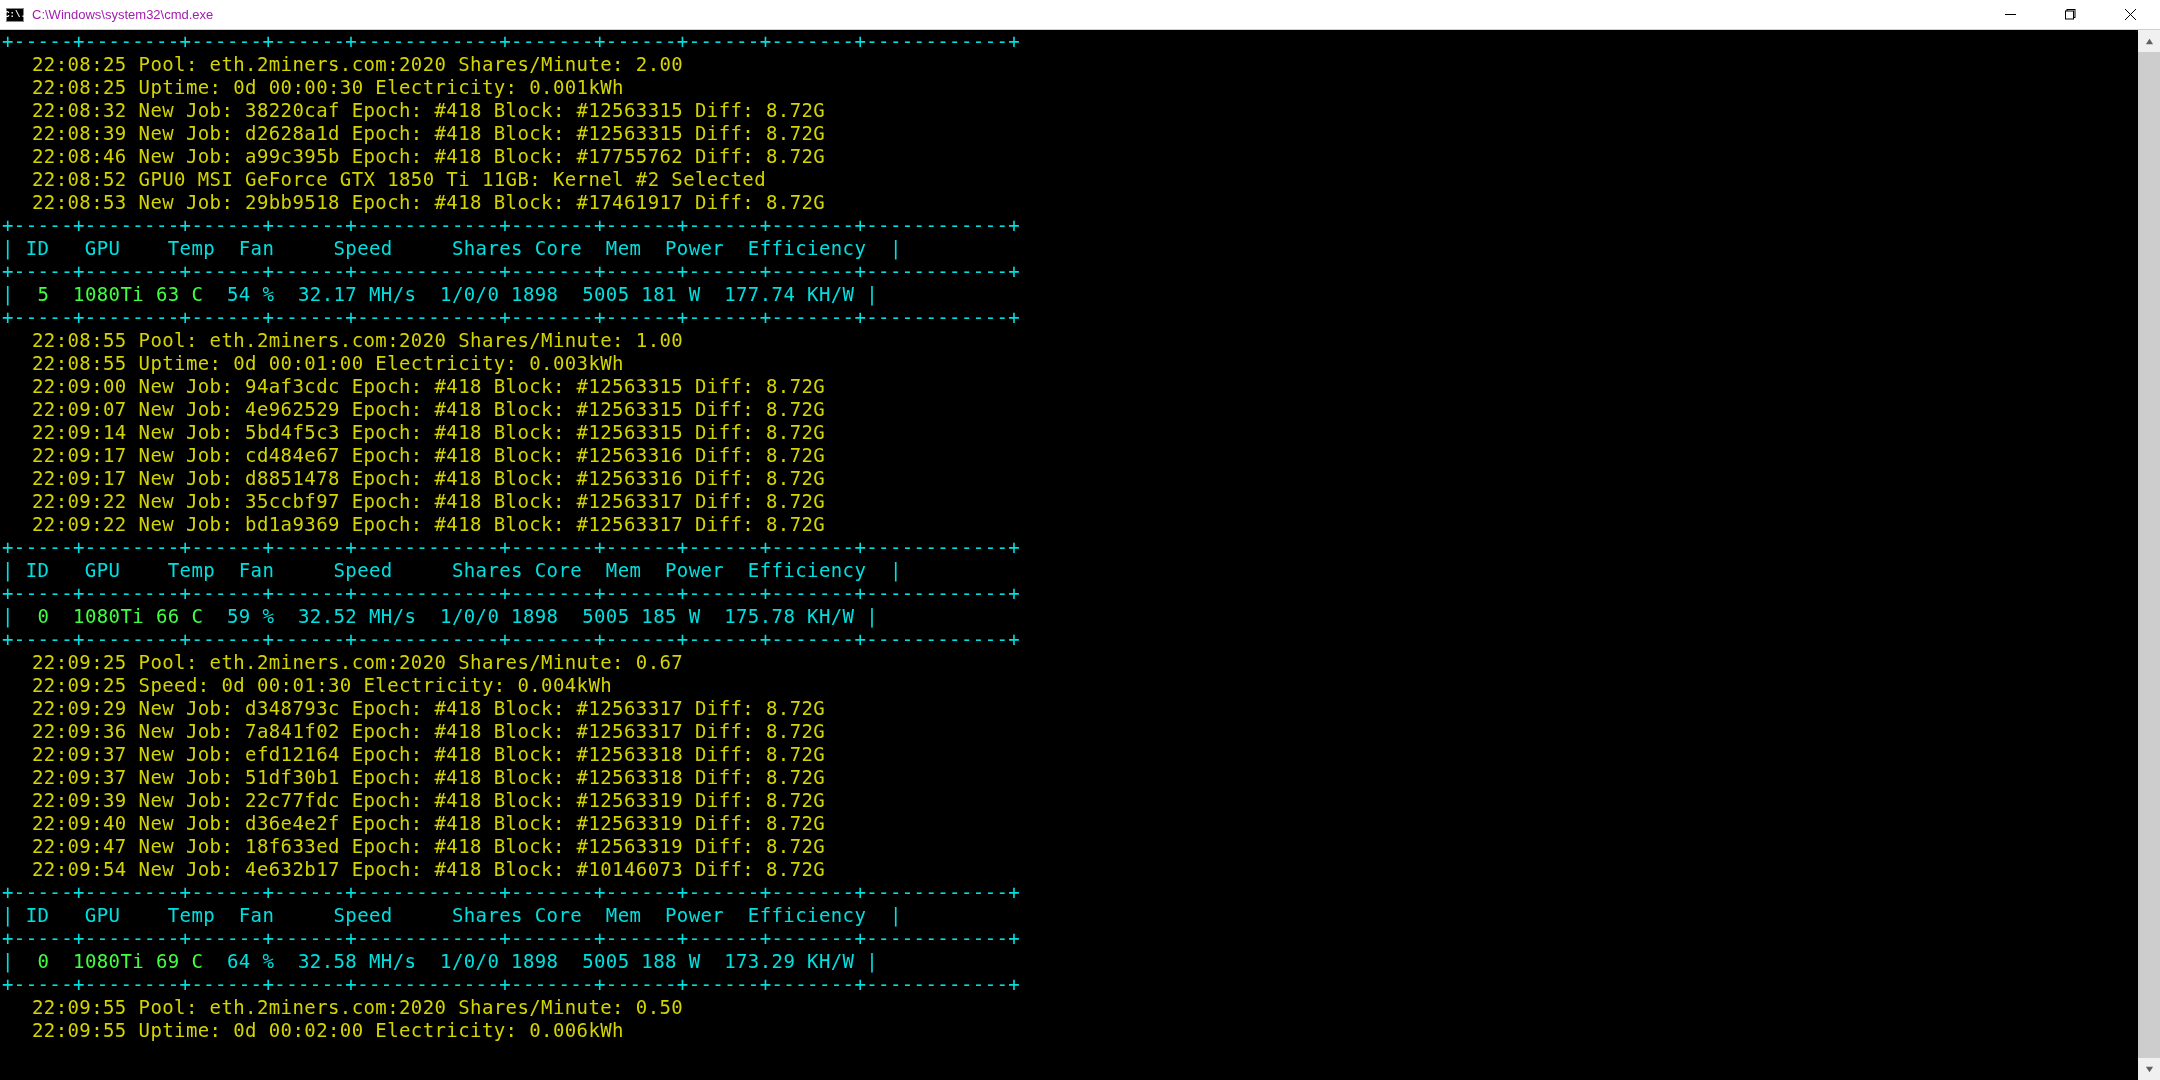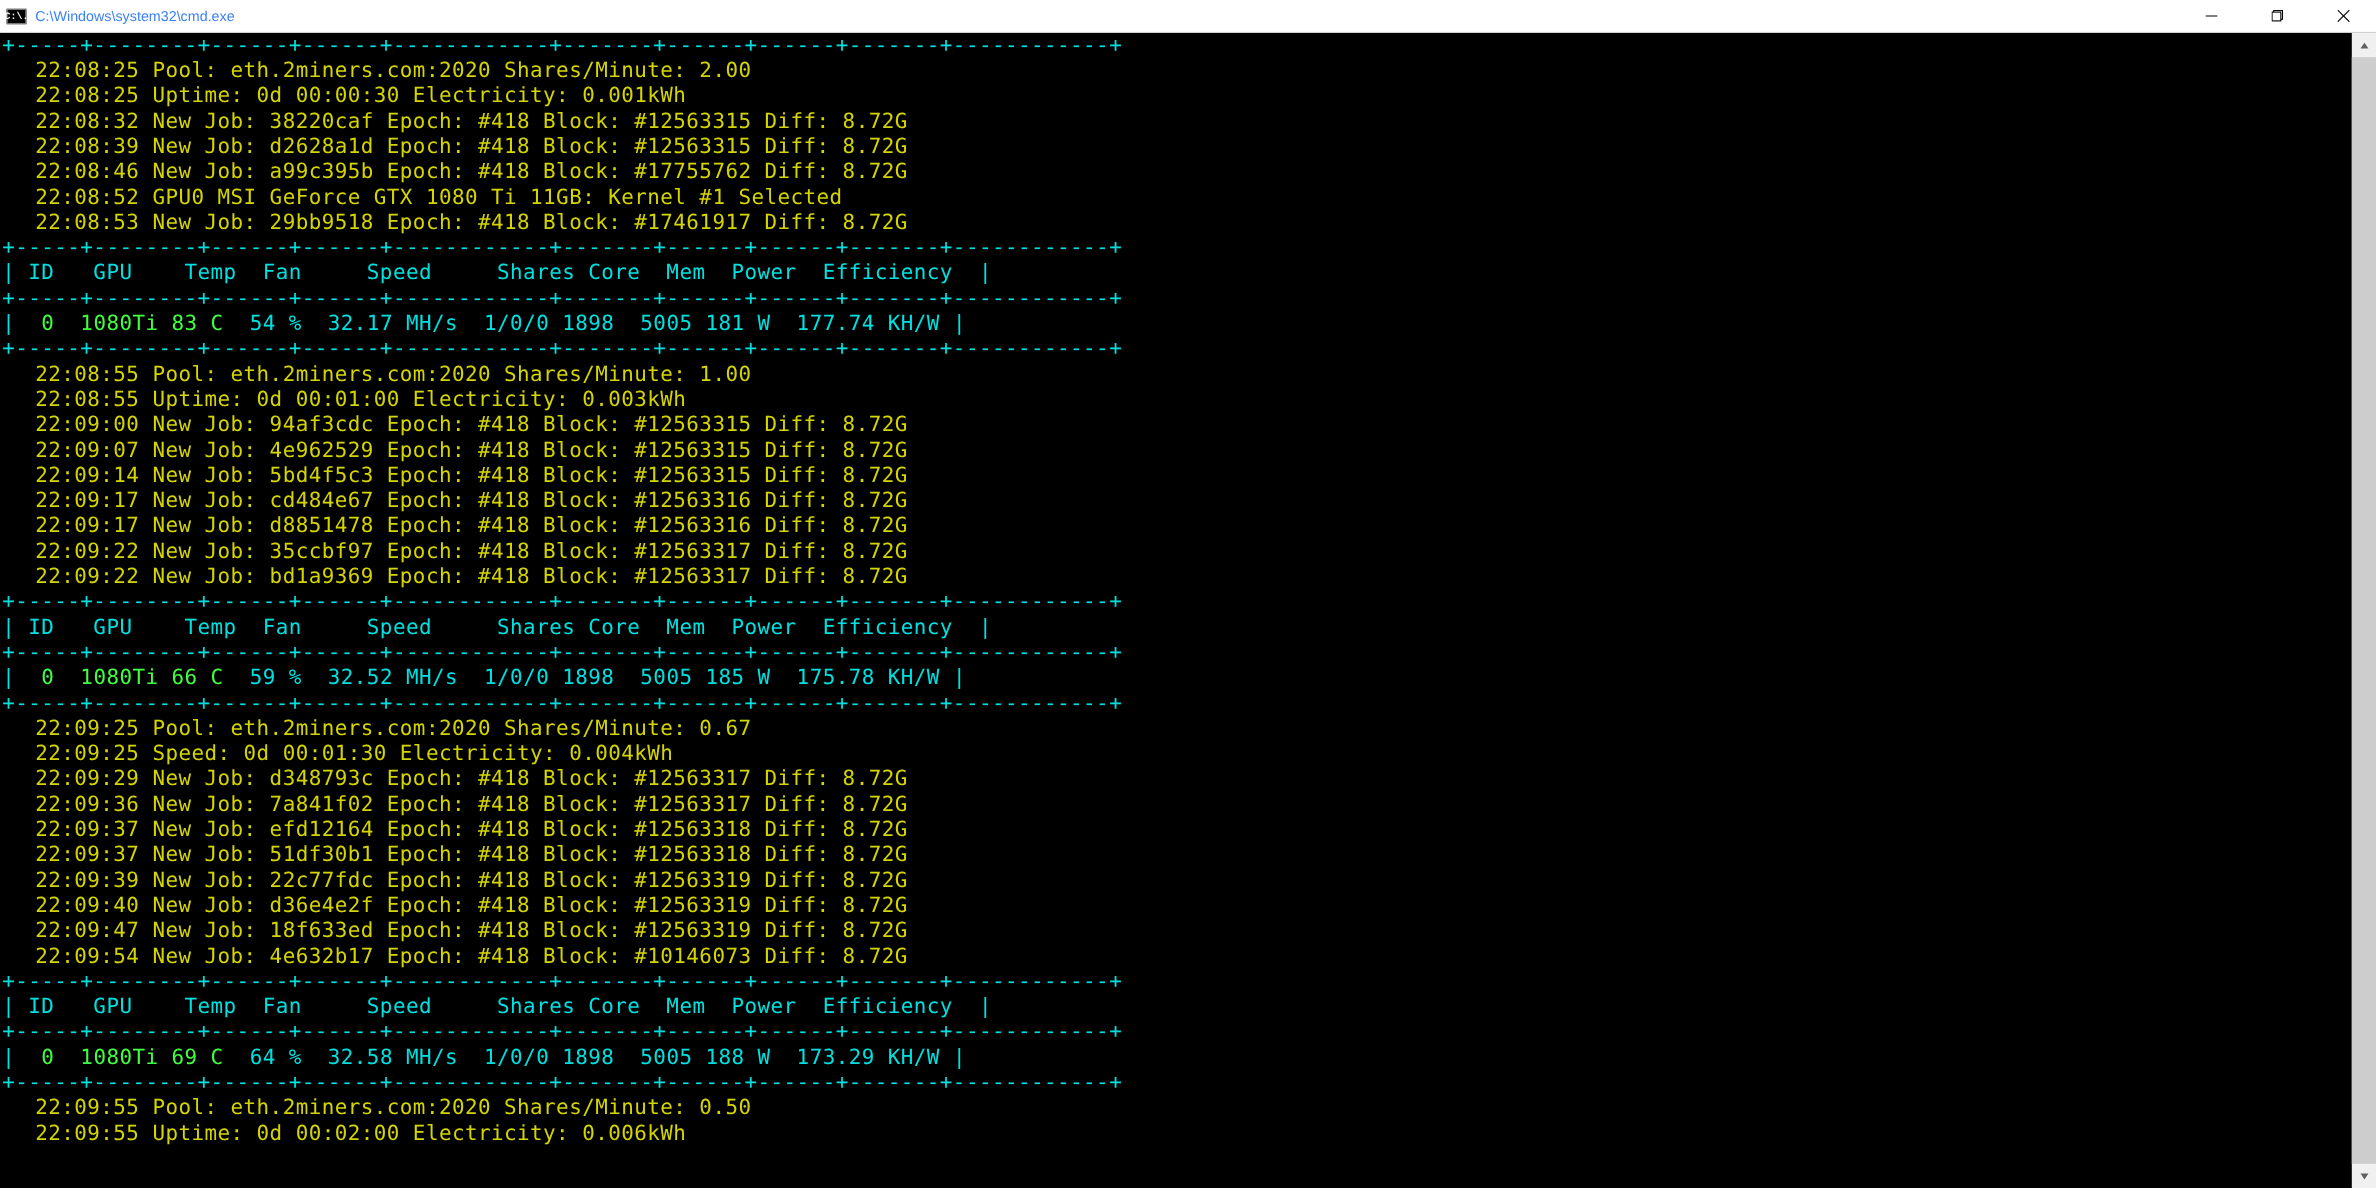--- a/index.html
+++ b/index.html
@@ -13,21 +13,21 @@
     align-items: center;
     justify-content: space-between;
     border-bottom: 1px solid #d0d0d0;
   }
   .titlebar-left { display: flex; align-items: center; gap: 8px; padding-left: 6px; }
   .cmd-ico {
     width: 18px; height: 14px; background:#000; color:#fff;
     font-size:9px; font-weight:bold; display:flex; align-items:center; justify-content:center;
     border:1px solid #888;
   }
-  .titlebar-text { font-family:"Segoe UI",Tahoma,sans-serif; font-size:13px; color:#3b82f6; }
+  .titlebar-text { font-family:"Segoe UI",Tahoma,sans-serif; font-size:13px; color:#a21caf; }
   .win-controls { display:flex; height:100%; }
   .win-btn { width:60px; height:100%; display:flex; align-items:center; justify-content:center; color:#000; }
   .win-btn svg { width:11px; height:11px; stroke:#000; stroke-width:1; fill:none; }
 
   .console-wrap {
     position: relative;
     width: 100%;
     height: calc(100% - 30px);
     background: #000;
     padding: 0 0 0 2px;
@@ -81,26 +81,26 @@
   </div>
 </div>
 
 <div class="console-wrap">
   <div class="console" id="console"><span class="teal">+-----+--------+------+------+------------+-------+------+------+-------+------------+</span>
 <span class="olive">22:08:25 Pool: eth.2miners.com:2020 Shares/Minute: 2.00</span>
 <span class="olive">22:08:25 Uptime: 0d 00:00:30 Electricity: 0.001kWh</span>
 <span class="olive">22:08:32 New Job: 38220caf Epoch: #418 Block: #12563315 Diff: 8.72G</span>
 <span class="olive">22:08:39 New Job: d2628a1d Epoch: #418 Block: #12563315 Diff: 8.72G</span>
 <span class="olive">22:08:46 New Job: a99c395b Epoch: #418 Block: #17755762 Diff: 8.72G</span>
-<span class="olive">22:08:52 GPU0 MSI GeForce GTX 1080 Ti 11GB: Kernel #1 Selected</span>
+<span class="olive">22:08:52 GPU0 MSI GeForce GTX 1850 Ti 11GB: Kernel #2 Selected</span>
 <span class="olive">22:08:53 New Job: 29bb9518 Epoch: #418 Block: #17461917 Diff: 8.72G</span>
 <span class="teal">+-----+--------+------+------+------------+-------+------+------+-------+------------+</span>
 <span class="teal">| ID   GPU    Temp  Fan     Speed     Shares Core  Mem  Power  Efficiency  |</span>
 <span class="teal">+-----+--------+------+------+------------+-------+------+------+-------+------------+</span>
-<span><span class="teal">|  </span><span class="green">0  1080Ti 83 C</span><span class="teal">  54 %  32.17 MH/s  1/0/0 1898  5005 181 W  177.74 KH/W |</span></span>
+<span><span class="teal">|  </span><span class="green">5  1080Ti 63 C</span><span class="teal">  54 %  32.17 MH/s  1/0/0 1898  5005 181 W  177.74 KH/W |</span></span>
 <span class="teal">+-----+--------+------+------+------------+-------+------+------+-------+------------+</span>
 <span class="olive">22:08:55 Pool: eth.2miners.com:2020 Shares/Minute: 1.00</span>
 <span class="olive">22:08:55 Uptime: 0d 00:01:00 Electricity: 0.003kWh</span>
 <span class="olive">22:09:00 New Job: 94af3cdc Epoch: #418 Block: #12563315 Diff: 8.72G</span>
 <span class="olive">22:09:07 New Job: 4e962529 Epoch: #418 Block: #12563315 Diff: 8.72G</span>
 <span class="olive">22:09:14 New Job: 5bd4f5c3 Epoch: #418 Block: #12563315 Diff: 8.72G</span>
 <span class="olive">22:09:17 New Job: cd484e67 Epoch: #418 Block: #12563316 Diff: 8.72G</span>
 <span class="olive">22:09:17 New Job: d8851478 Epoch: #418 Block: #12563316 Diff: 8.72G</span>
 <span class="olive">22:09:22 New Job: 35ccbf97 Epoch: #418 Block: #12563317 Diff: 8.72G</span>
 <span class="olive">22:09:22 New Job: bd1a9369 Epoch: #418 Block: #12563317 Diff: 8.72G</span>

